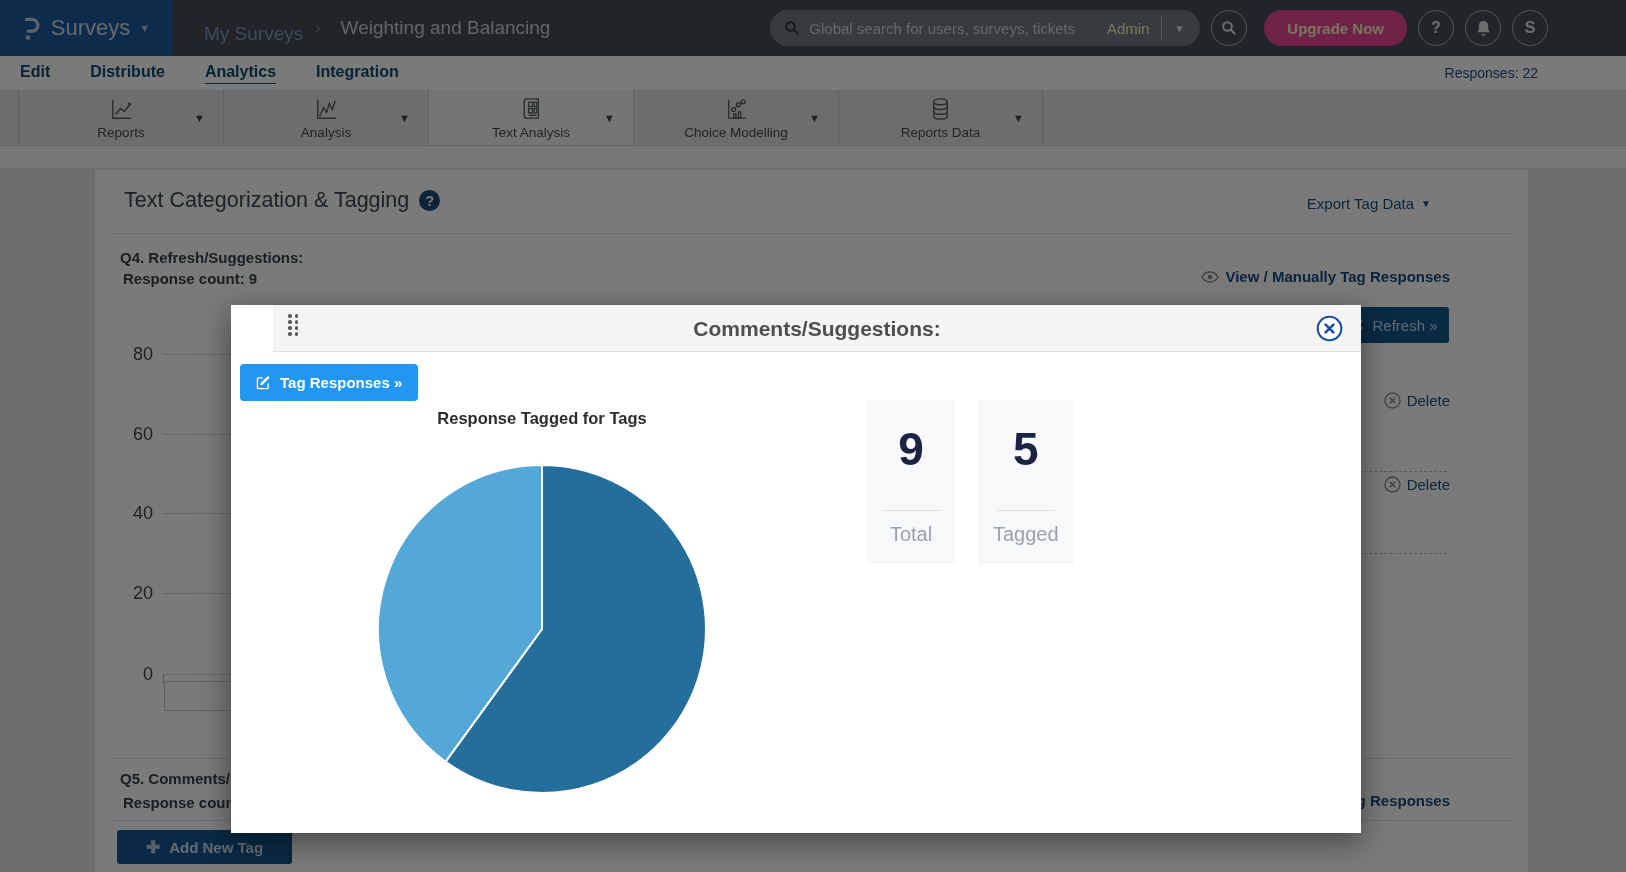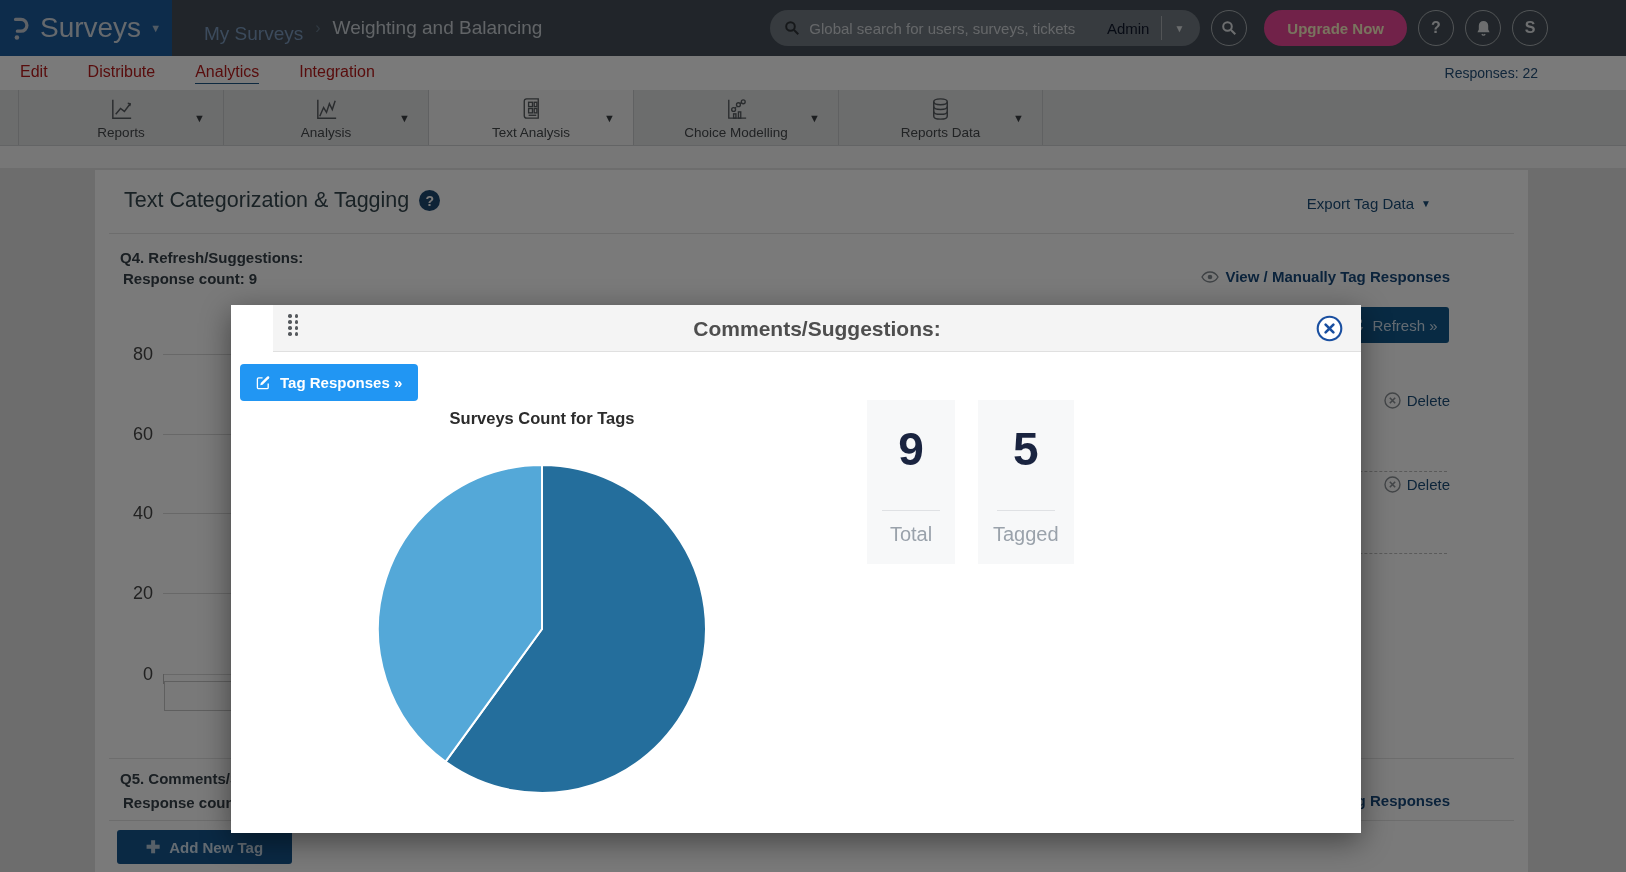--- a/index.html
+++ b/index.html
@@ -5,46 +5,46 @@
   * { margin:0; padding:0; box-sizing:border-box; }
   html,body { width:1626px; height:872px; overflow:hidden; background:#e4e4e4;
     font-family:"Liberation Sans", sans-serif; }
   .page { position:relative; width:1626px; height:872px; }
 
   
   .topbar { position:absolute; left:0; top:0; width:100%; height:56px; background:#454f58;
     display:flex; align-items:center; padding-right:78px; }
   .brand { width:172px; height:56px; background:#1d5c9d; display:flex; align-items:center;
     justify-content:center; gap:9px; cursor:pointer; flex:none; }
-  .brand .plabel { color:#d3dbe3; font-size:28px; }
+  .brand .plabel { color:#d3dbe3; font-size:22px; }
   .brand .caret { color:#a9bed2; font-size:11px; }
   .crumbs { margin-left:32px; font-size:19px; display:flex; align-items:center; white-space:nowrap; }
   .crumbs .parent { color:#7d9cc0; cursor:pointer;margin-top:12px; }
   .crumbs .sep { color:#66788a; margin:0 12px; font-size:16px; }
-  .crumbs .current { color:#ccd2d8; }
+  .crumbs .current { color:#ccd2d8;margin-left:8px; }
   .searchpill { margin-left:auto; width:430px; height:36px; border-radius:18px; background:#747c84;
     display:flex; align-items:center; padding:0 12px 0 14px; }
   .searchpill svg { flex:none; color:#2f3438; }
   .searchpill input { flex:1; background:transparent; border:none; outline:none; color:#e8ebee;
     font-size:15px; margin-left:9px; font-family:"Liberation Sans", sans-serif; }
   .searchpill input::placeholder { color:#d3d7db; opacity:1; }
-  .searchpill .scope { color:#0f172a; font-size:15px; padding:0 12px 0 8px; cursor:pointer; }
+  .searchpill .scope { color:#fef9c3; font-size:15px; padding:0 12px 0 8px; cursor:pointer; }
   .searchpill .vsep { width:1px; height:24px; background:rgba(255,255,255,.4); }
   .searchpill .caret { color:#e0e3e6; font-size:10px; padding:0 4px 0 12px; cursor:pointer; }
   .circlebtn { width:36px; height:36px; border-radius:50%; border:1.5px solid rgba(255,255,255,.55);
     display:flex; align-items:center; justify-content:center; color:#e3e6e9; margin-left:11px;
     cursor:pointer; flex:none; font-size:16px; font-weight:bold; }
   .upgrade { height:36px; border-radius:18px; background:#ec4899; border:none; color:#fdf2c6;
     font-size:15px; font-weight:bold; padding:0 23px; margin-left:17px; cursor:pointer;
     font-family:"Liberation Sans", sans-serif; flex:none; }
 
   
   .navrow { position:absolute; left:0; top:56px; width:100%; height:34px; background:#ffffff;
     display:flex; align-items:center; padding:0 88px 0 20px; }
-  .navtab { font-size:16px; color:#b91c1c; margin-right:40px; cursor:pointer; padding-bottom:2px; }
+  .navtab { font-size:16px; color:#0c4a6e; margin-right:40px; cursor:pointer; padding-bottom:2px;font-weight:bold; }
   .navtab.active { border-bottom:1px solid #1d5787; }
   .resp { margin-left:auto; font-size:14px; color:#24507a; }
 
   
   .toolbar { position:absolute; left:0; top:90px; width:100%; height:56px; background:#e2e3e4;
     border-bottom:1px solid #cfd1d3; display:flex; padding-left:18px; }
   .tcell { width:205px; height:100%; border-left:1px solid #c9cbcd; position:relative;
     display:flex; flex-direction:column; align-items:center; justify-content:center; cursor:pointer; }
   .tcell:last-of-type { border-right:1px solid #c9cbcd; }
   .tcell.active { background:#f4f5f5; }
@@ -327,21 +327,21 @@
     </svg>
   </div>
   <div class="mbody">
     <button class="tagbtn">
       <svg width="15" height="15" viewBox="0 0 16 16">
         <path d="M13.9 3.5L7 10.4l-2.5.6.6-2.5L12 1.6a1.35 1.35 0 0 1 1.9 1.9z" fill="#fff"></path>
         <path d="M13 9v4.2c0 .7-.6 1.3-1.3 1.3H2.8c-.7 0-1.3-.6-1.3-1.3V4.3C1.5 3.6 2.1 3 2.8 3H7" fill="none" stroke="#fff" stroke-width="1.4"></path>
       </svg>
       <span>Tag Responses »</span>
     </button>
-    <div class="pietitle">Surveys Count for Tags</div>
+    <div class="pietitle">Response Tagged for Tags</div>
     <div class="piewrap">
       <svg width="332" height="332" viewBox="0 0 332 332">
           <path d="M166,166 L166.0,2.0 A164,164 0 1 1 69.6,298.7 Z" fill="#246e9c" stroke="#fff" stroke-width="2" stroke-linejoin="round"></path>
           <path d="M166,166 L69.6,298.7 A164,164 0 0 1 166.0,2.0 Z" fill="#54a8d8" stroke="#fff" stroke-width="2" stroke-linejoin="round"></path>
         </svg>
     </div>
     <div class="stats">
       <div class="statbox">
         <span class="statnum">9</span>
         <span class="statdiv"></span>

